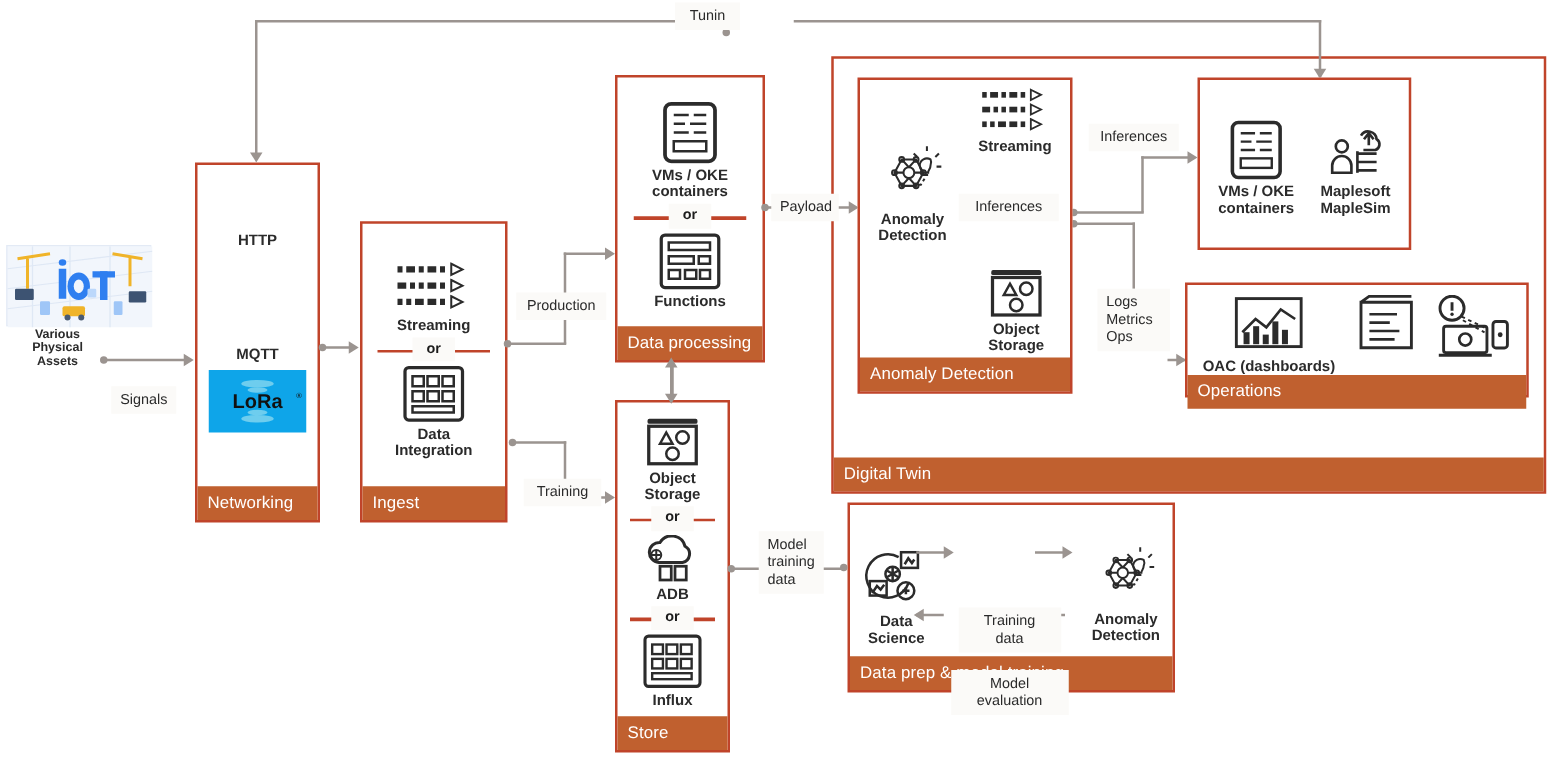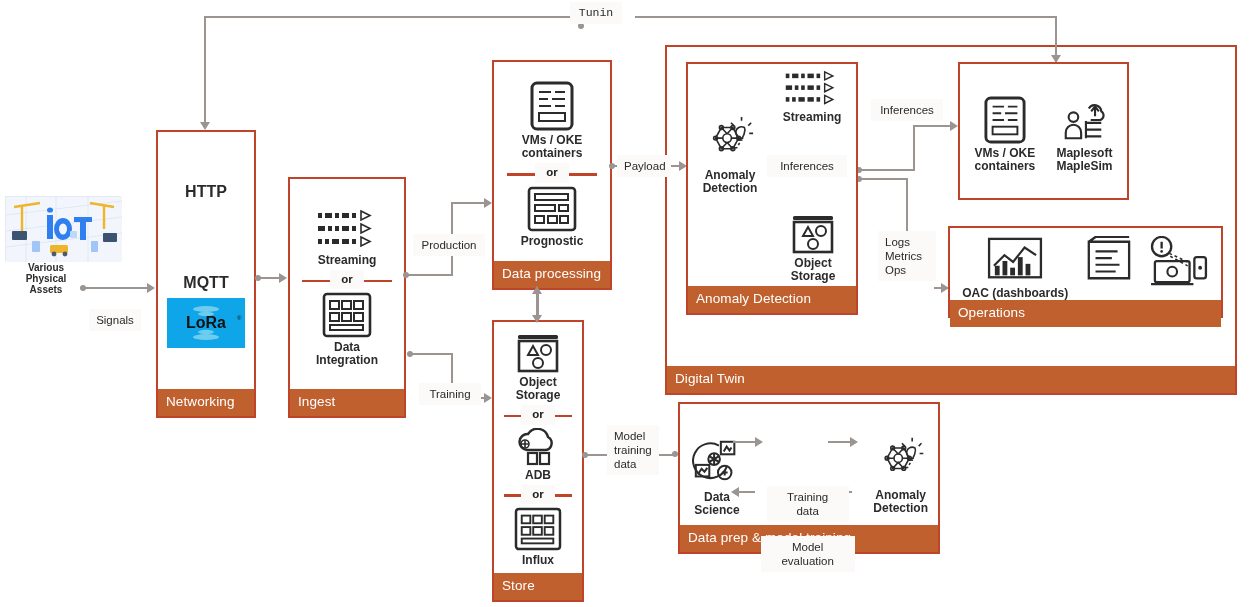--- a/index.html
+++ b/index.html
@@ -128,21 +128,21 @@
   
   .plain-cap {
     position: absolute;
     font-size: 10px;
     font-weight: bold;
     color: #2b2b2b;
     text-align: center;
     line-height: 1.12;
   }
   .proto {
-    font-size: 16px;
+    font-size: 12px;
     font-weight: bold;
     color: #2b2b2b;
     text-align: center;
   }
   .lora {
     background: #0ea5e9;
     display: flex;
     align-items: center;
     justify-content: center;
   }
@@ -284,21 +284,21 @@
           <rect x="2" y="2" width="46" height="42" rx="3" fill="none" stroke="#2b2b2b" stroke-width="2.6"></rect>
           <g fill="none" stroke="#2b2b2b" stroke-width="2">
             <rect x="8" y="8" width="33" height="6"></rect>
             <rect x="8" y="19" width="20" height="6"></rect>
               <rect x="32" y="19" width="9" height="6"></rect>
             <rect x="8" y="30" width="9" height="7"></rect>
               <rect x="21" y="30" width="9" height="7"></rect>
               <rect x="33" y="30" width="8" height="7"></rect>
           </g>
         </svg>
-        <div class="cap">Prognostic</div>
+        <div class="cap">Functions</div>
       </div>
     </div>
     <div class="zone-label center">Data processing</div>
   </div>
 
   <div class="zone" style="left:492px; top:320px; width:92px; height:282px;">
     <div class="zone-body" style="padding:8px 3px 3px;">
       <div class="tech">
         <svg width="46" height="40" viewBox="0 0 46 40">
           <rect x="3" y="2" width="40" height="4" rx="1.5" fill="#2b2b2b"></rect>
@@ -624,15 +624,15 @@
   <div class="dot" style="left:672px; top:451px;"></div>
 
   <div class="ln lnv" style="left:204px; top:16px; width:2px; height:112px;"></div>
   <div class="arw d" style="left:200px; top:122px;"></div>
   <div class="ln lnh" style="left:204px; top:16px; width:372px;"></div>
   <div class="ln lnh" style="left:635px; top:16px; width:422px;"></div>
   <div class="ln lnv" style="left:1055px; top:16px; width:2px; height:46px;"></div>
   <div class="arw d" style="left:1051px; top:55px;"></div>
   <div class="dot" style="left:578px; top:23px;"></div>
   <div class="ln lnv" style="left:580px; top:16px; width:2px; height:10px;"></div>
-  <div class="chip" style="left:570px; top:2px; width:52px;font-family:Liberation Mono, monospace;">Tunin</div>
+  <div class="chip" style="left:540px; top:2px; width:52px;">Tunin</div>
 
 </div>
 
 </body></html>

